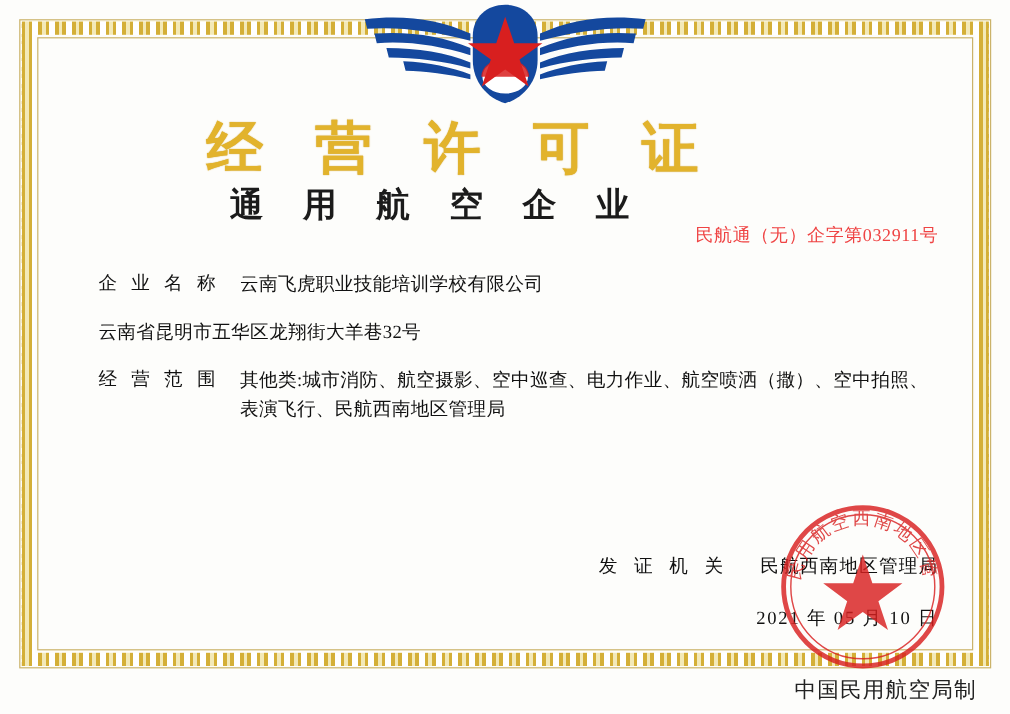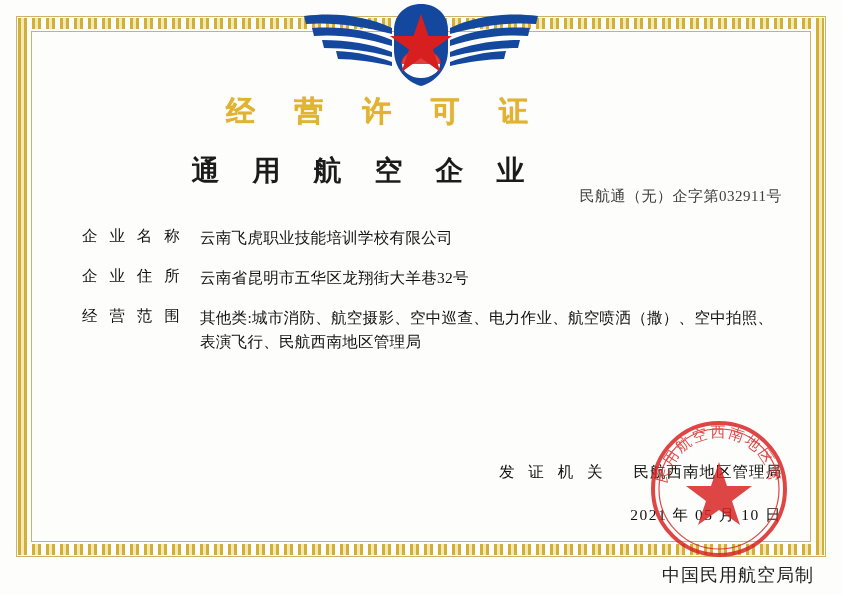--- a/index.html
+++ b/index.html
@@ -78,21 +78,21 @@
 
   
   .title-main {
     position: absolute;
     top: 92px;
     left: 0;
     width: 754px;
     text-align: center;
     font-family: "Liberation Serif", "DejaVu Serif", serif;
     font-weight: bold;
-    font-size: 29px;
+    font-size: 47px;
     letter-spacing: 16px;
     text-indent: 16px;
     color: #e2b32c;
     text-shadow: 0 0 1px #c9991c;
   }
   .title-sub {
     position: absolute;
     top: 152px;
     left: 0;
     width: 716px;
@@ -103,21 +103,21 @@
     letter-spacing: 13px;
     text-indent: 13px;
     color: #1b1b1b;
   }
 
   .doc-number {
     position: absolute;
     top: 187px;
     right: 60px;
     font-size: 15px;
-    color: #404040;
+    color: #ef4444;
     letter-spacing: 0.5px;
     font-family: "Liberation Serif", "DejaVu Serif", serif;
   }
 
   
   .fields {
     position: absolute;
     top: 210px;
     left: 82px;
     right: 60px;
@@ -236,21 +236,20 @@
   <div class="fields">
 
     <div class="field-row">
       <div class="field-label">企 业 名 称</div>
       <div class="field-value">
         <span>云南飞虎职业技能培训学校有限公司</span>
       </div>
     </div>
 
     <div class="field-row">
-      <div class="field-label">企 业 住 所</div>
       <div class="field-value">
         <span>云南省昆明市五华区龙翔街大羊巷32号</span>
       </div>
     </div>
 
 
     <div class="field-row">
       <div class="field-label">经 营 范 围</div>
       <div class="field-value">
         <span>其他类:城市消防、航空摄影、空中巡查、电力作业、航空喷洒（撒）、空中拍照、</span>

